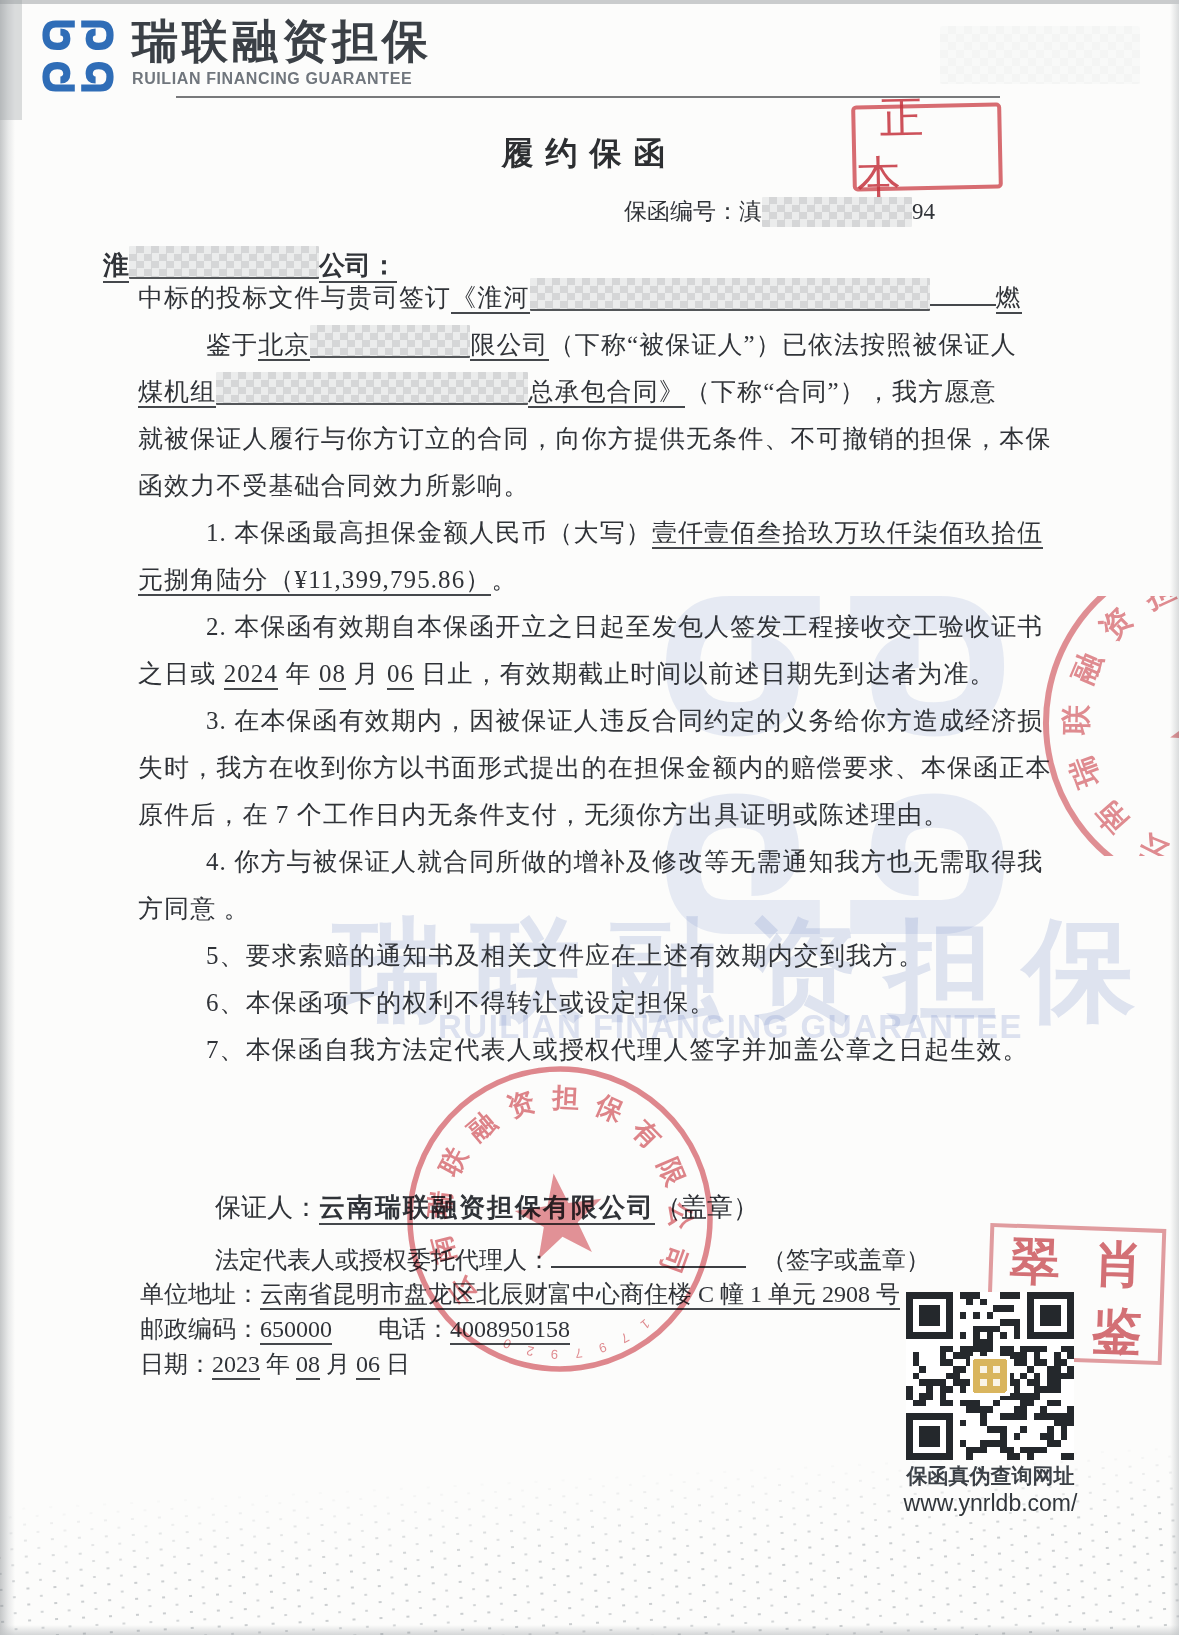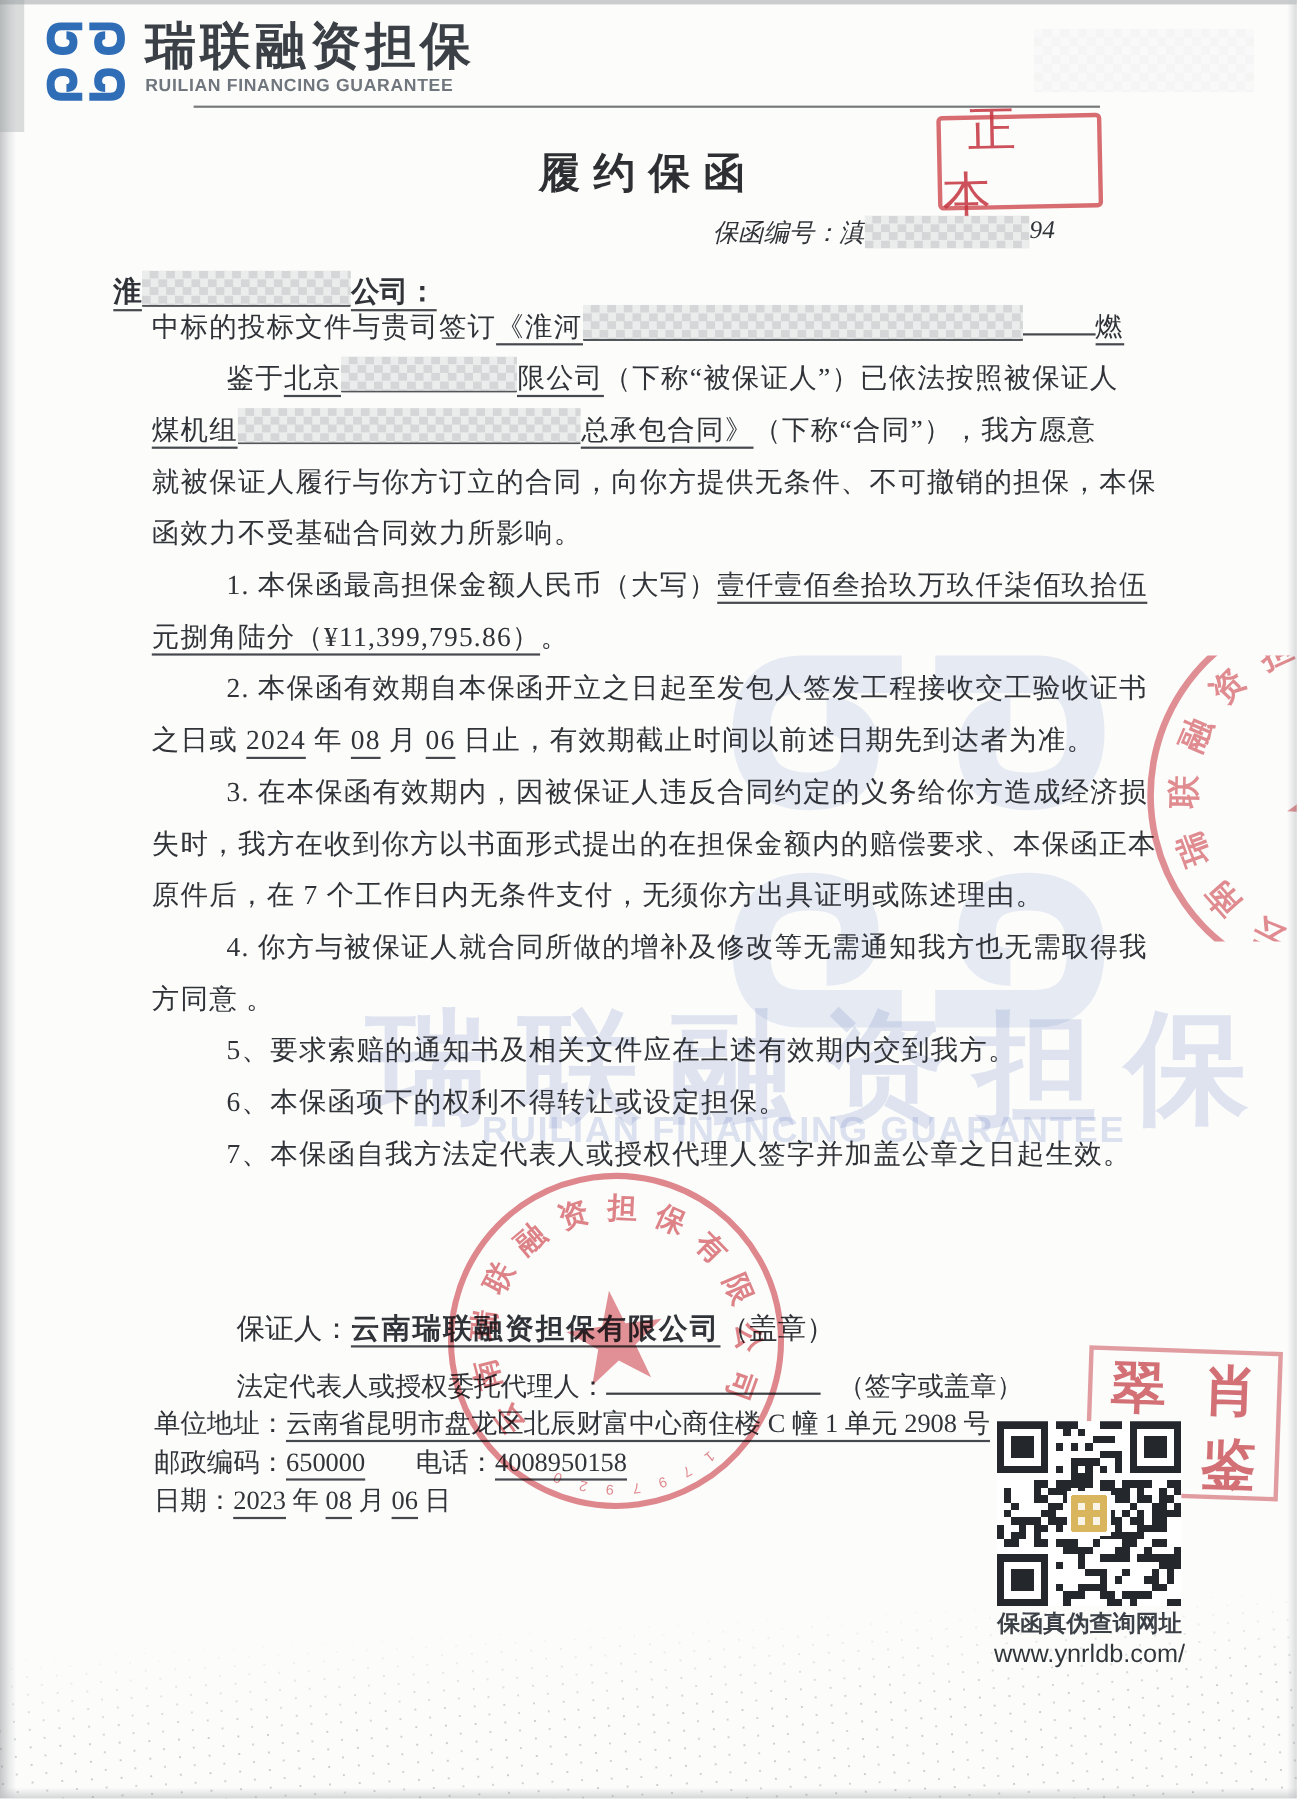--- a/index.html
+++ b/index.html
@@ -35,22 +35,22 @@
   .company-seal{left:395px;top:1054px;mix-blend-mode:multiply;opacity:.8;}
   .edge-seal{right:0;top:596px;width:170px;height:260px;overflow:hidden;}
   .edge-seal svg{position:absolute;left:14px;top:-68px;mix-blend-mode:multiply;opacity:.75;}
   
   .wm-logo{left:600px;top:575px;width:470px;height:380px;color:#5b79c0;opacity:.13;}
   .wm-cn{left:333px;top:896px;font-family:"Liberation Sans",sans-serif;font-weight:700;font-size:112px;
          letter-spacing:26px;color:rgba(106,132,194,.20);white-space:nowrap;}
   .wm-en{left:438px;top:1008px;font-family:"Liberation Sans",sans-serif;font-weight:700;font-size:33px;
          letter-spacing:1.5px;color:rgba(128,148,204,.26);white-space:nowrap;}
   
-  .title{left:0;top:132px;width:100%;text-align:center;font-size:38px;font-weight:600;letter-spacing:12px;color:#2d2f32;}
-  .ref-row{left:648px;top:196px;font-size:23px;white-space:nowrap;display:flex;align-items:flex-start;font-style:italic;}
+  .title{left:0;top:132px;width:100%;text-align:center;font-size:32px;font-weight:600;letter-spacing:12px;color:#2d2f32;}
+  .ref-row{left:624px;top:196px;font-size:23px;white-space:nowrap;display:flex;align-items:center;}
   .addressee{left:103px;top:236px;font-size:26px;font-weight:700;white-space:nowrap;margin-top:10px;}
   .body-block{left:138px;top:274px;width:915px;font-size:25px;letter-spacing:1.1px;}
   .bline{height:47px;line-height:47px;white-space:nowrap;}
   .bline.ind{padding-left:68px;}
   .foot{white-space:nowrap;font-size:24px;}
   .f-guarantor{left:215px;top:1190px;font-size:26px;}
   .f-agent{left:215px;top:1241px;}
   .f-address{left:140px;top:1278px;}
   .f-postal{left:140px;top:1313px;}
   .f-date{left:140px;top:1348px;}

